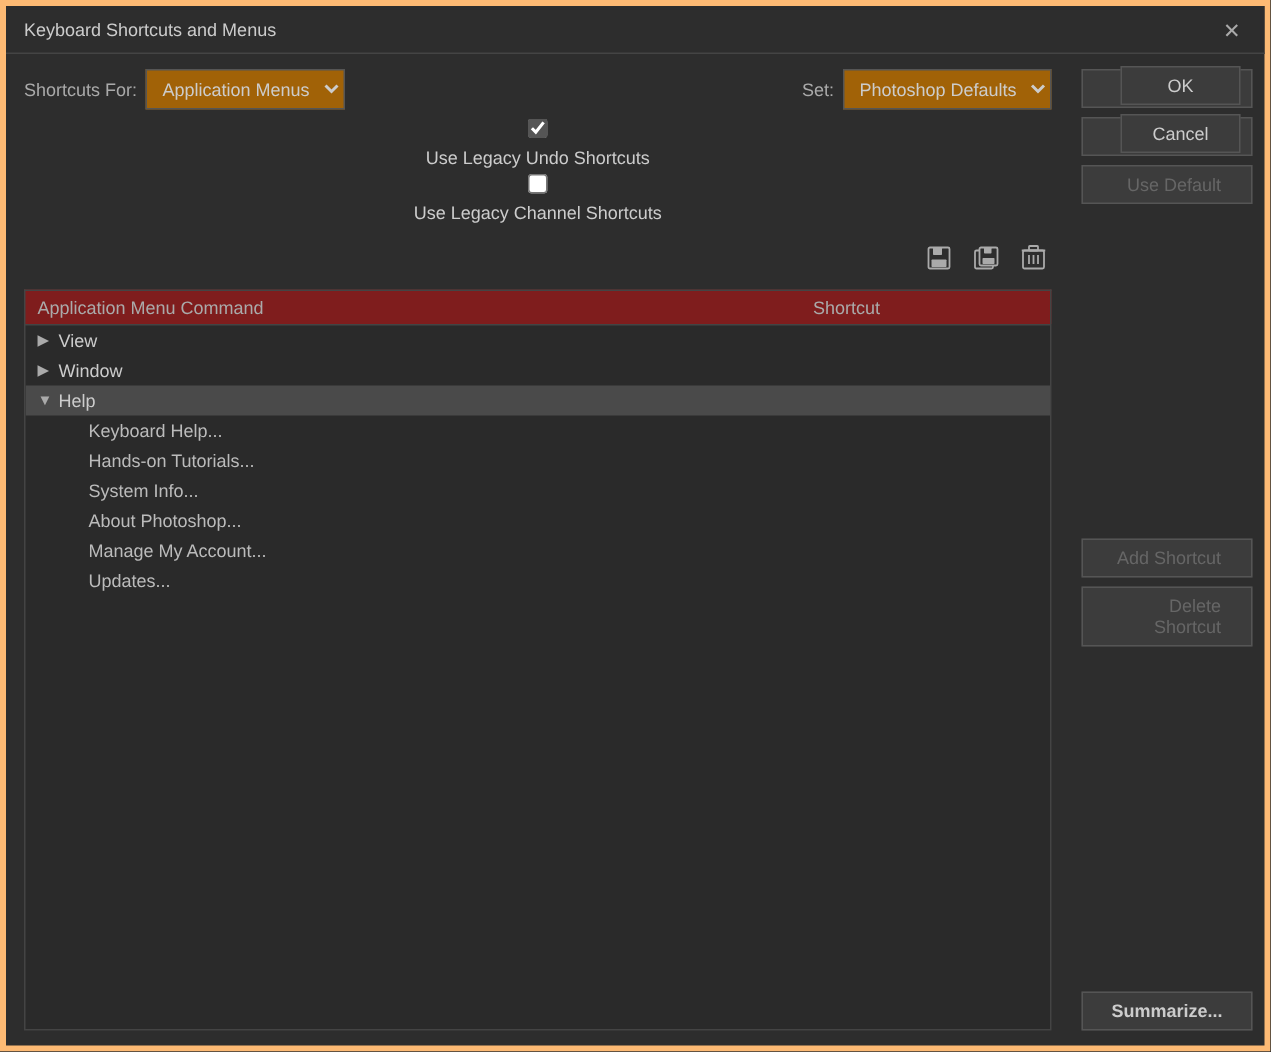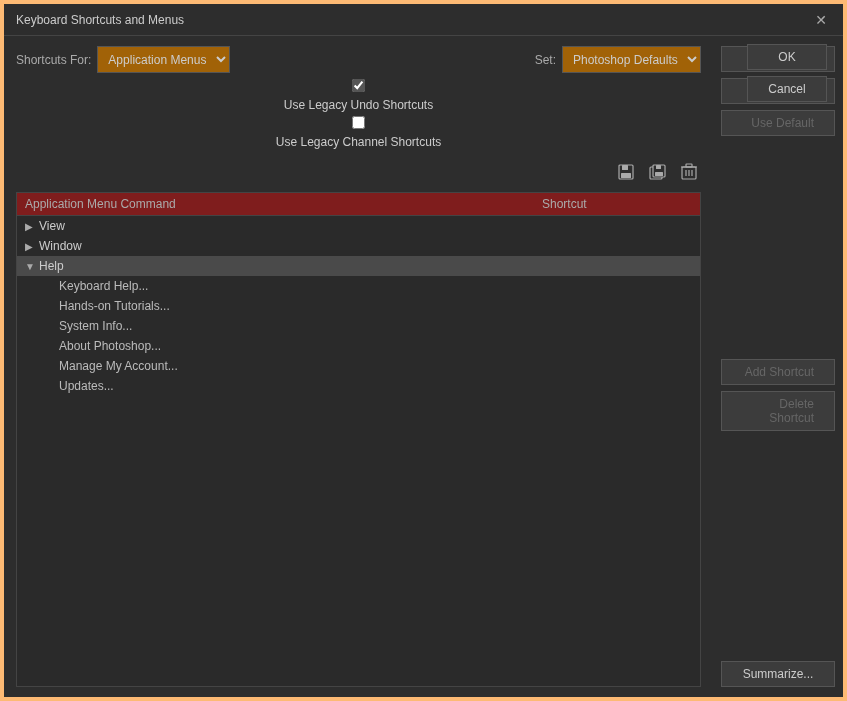--- a/index.html
+++ b/index.html
@@ -192,20 +192,21 @@
     .summarize-btn {
       background: #3c3c3c;
       border: 1px solid #555;
       color: #ccc;
       font-size: 12px;
       padding: 5px 8px;
       cursor: pointer;
       text-align: center;
       width: 100%;
       margin-top: 8px;
+      font-weight: bold;
     }
     ::-webkit-scrollbar { width: 10px; }
     ::-webkit-scrollbar-track { background: #333; }
     ::-webkit-scrollbar-thumb { background: #555; }
     .top-row {
       display: flex;
       align-items: center;
       margin-bottom: 6px;
     }
     .shortcuts-for-group {

